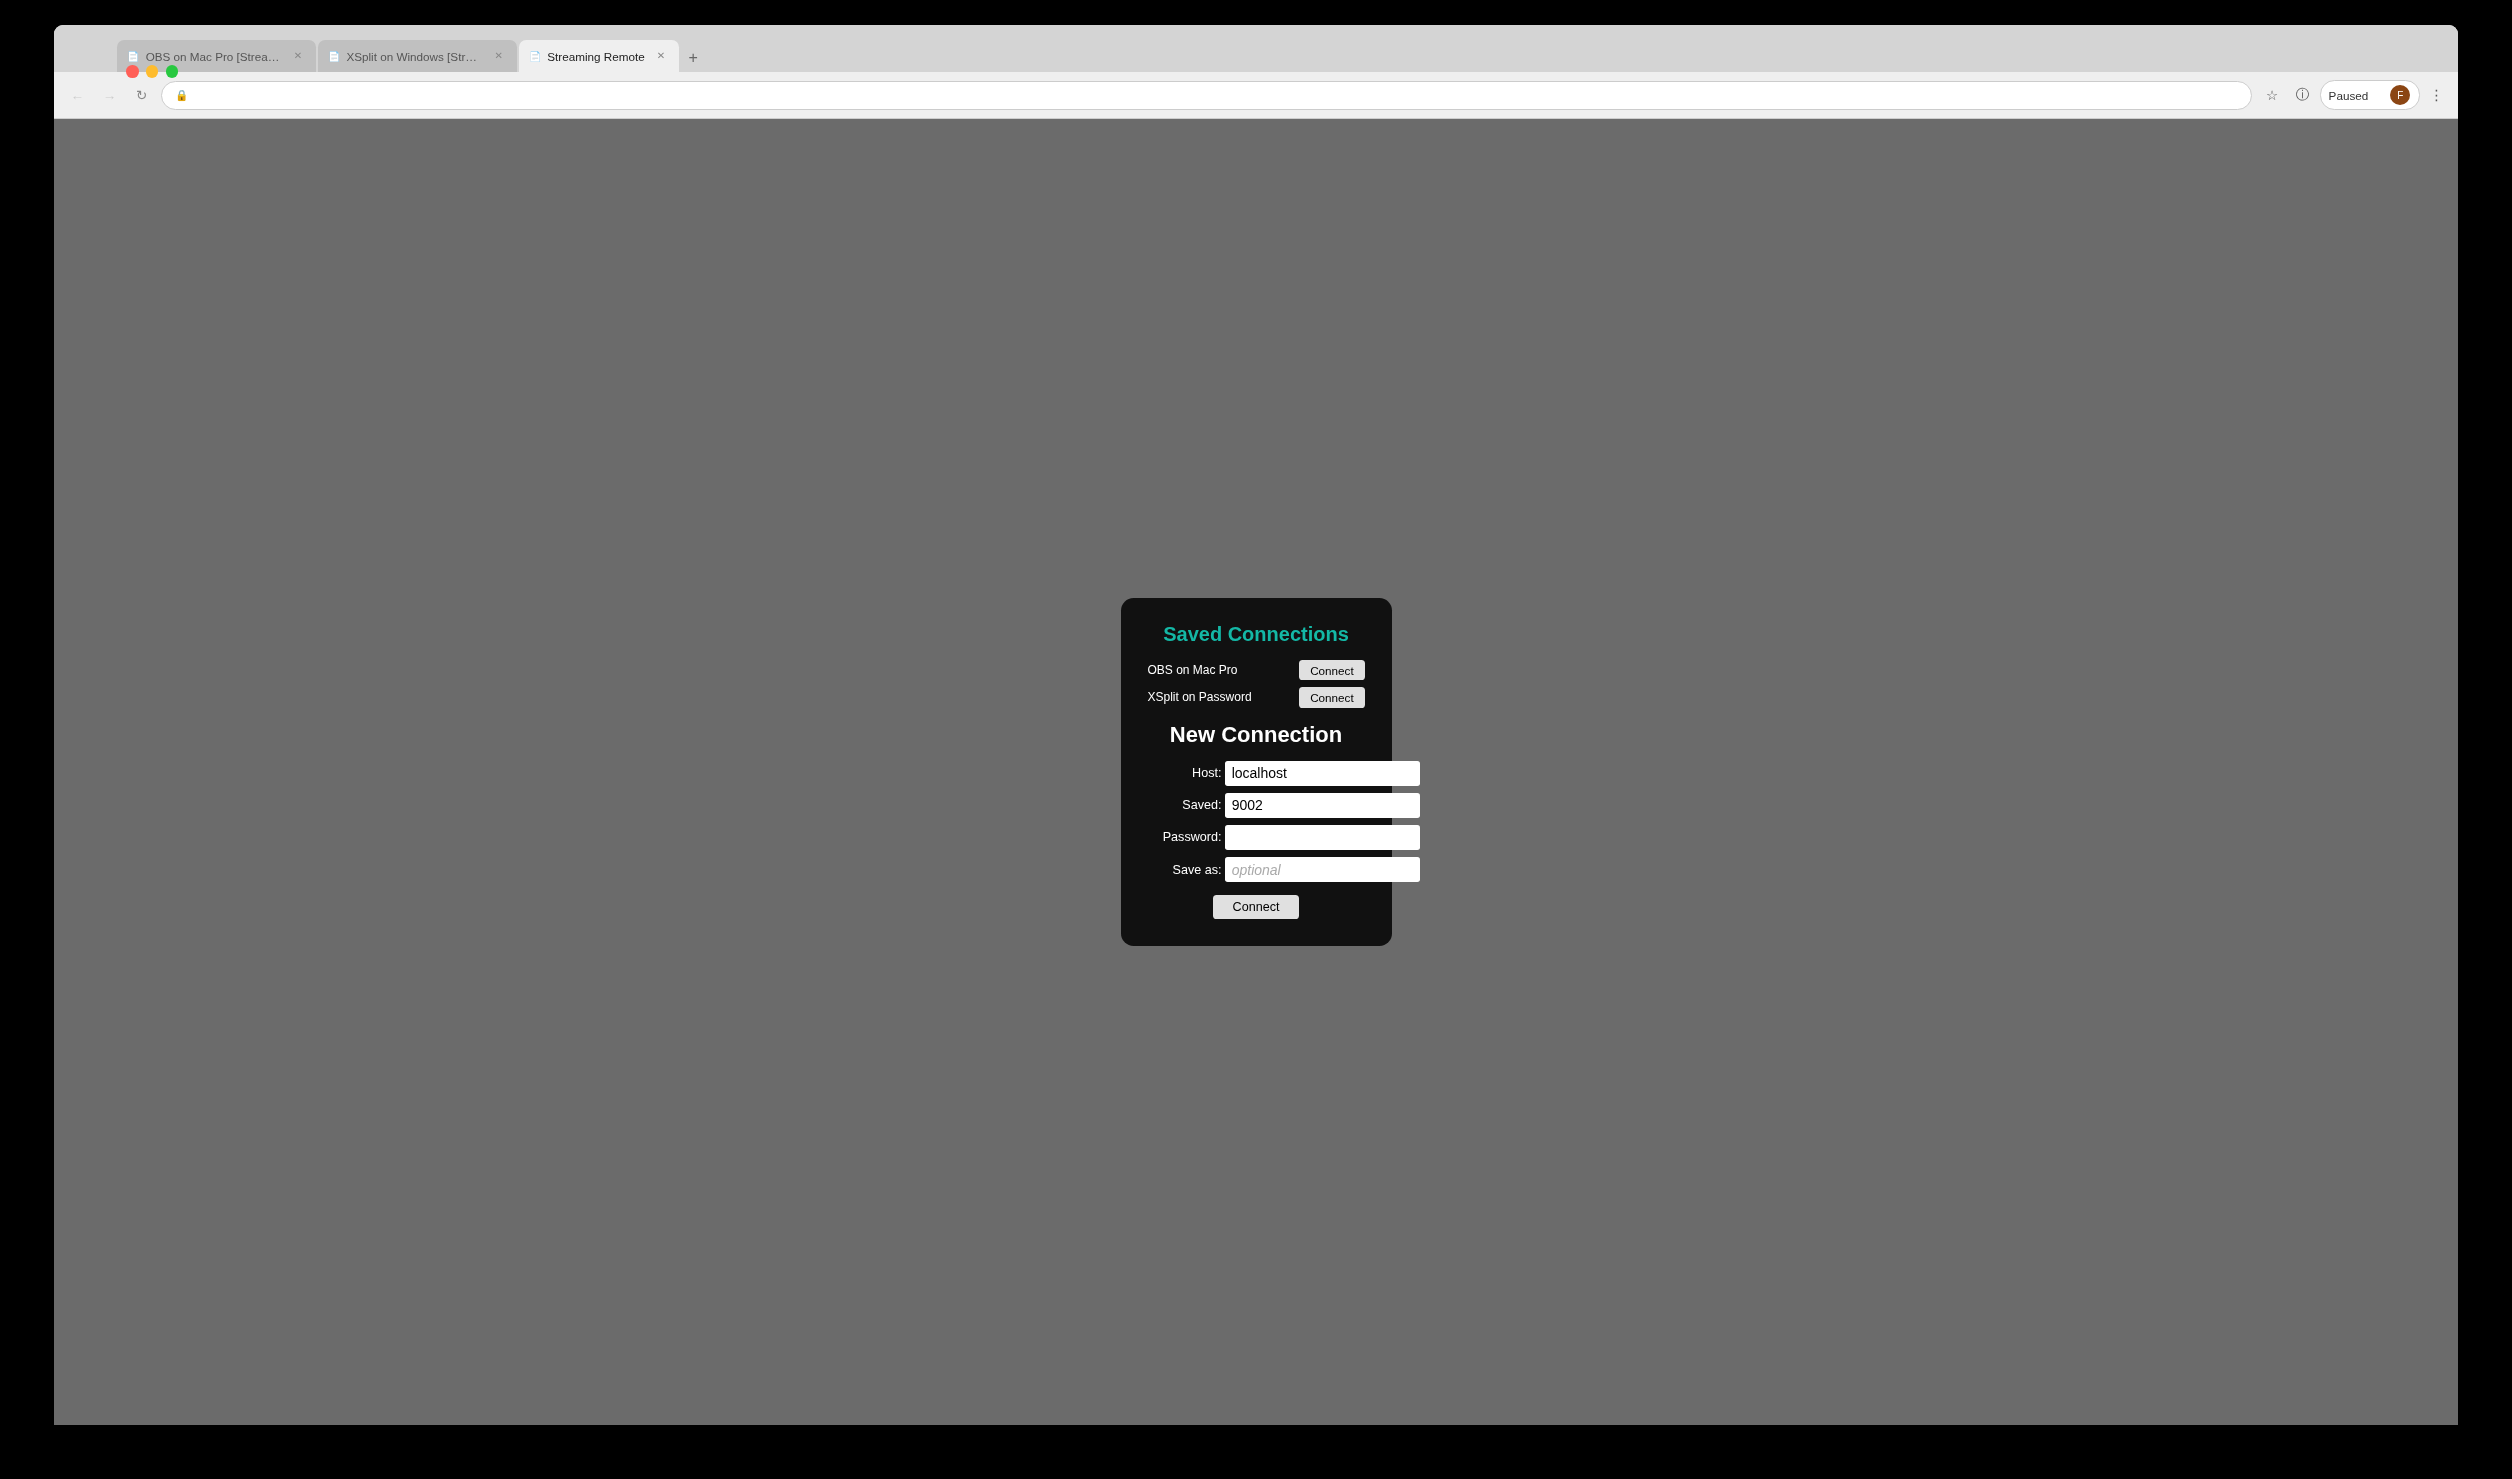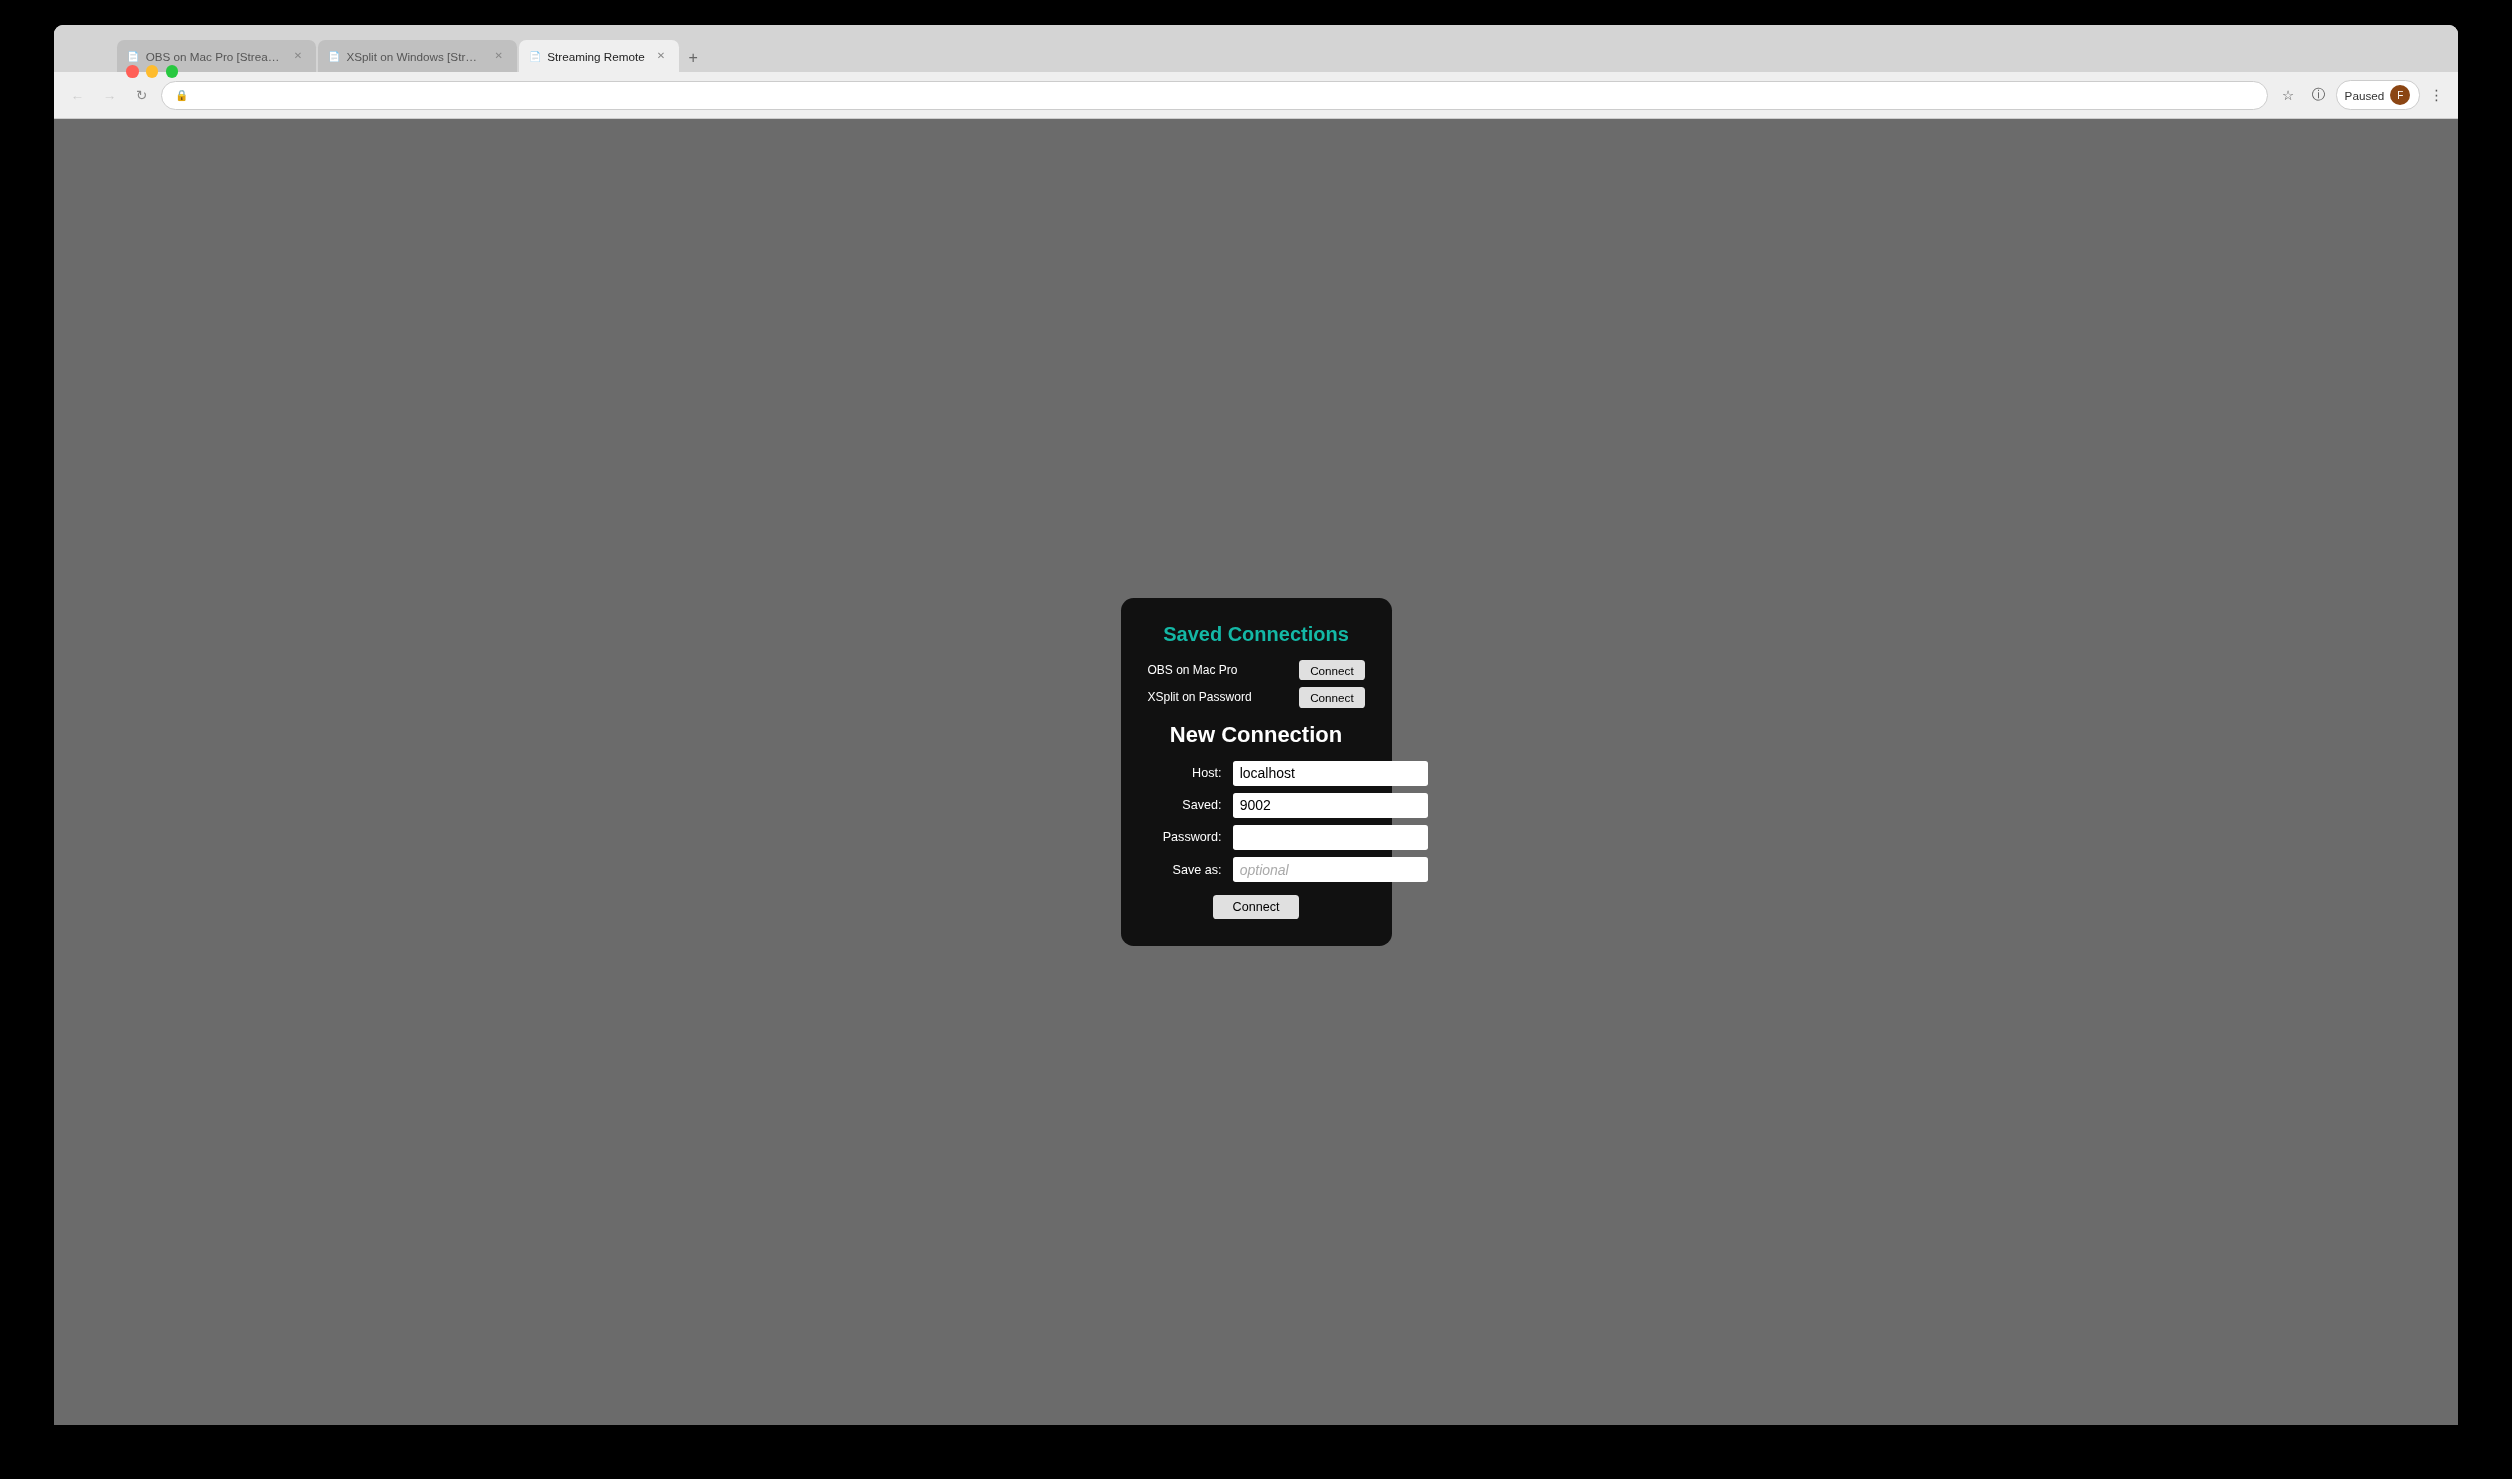--- a/index.html
+++ b/index.html
@@ -160,21 +160,21 @@
       justify-content: center;
       border-radius: 50%;
       color: #555;
       font-size: 13.5px;
       cursor: pointer;
     }
 
     .paused-btn {
       display: flex;
       align-items: center;
-      gap: 6px;
+      gap: 22px;
       background: #fff;
       border: 0.9px solid #ccc;
       border-radius: 14.4px;
       padding: 3.6px 9px 3.6px 7.2px;
       font-size: 11.7px;
       color: #333;
       cursor: pointer;
     }
 
     .avatar {
@@ -255,21 +255,21 @@
       font-size: 22px;
       font-weight: bold;
       color: #fff;
       margin-bottom: 12.6px;
     }
 
     .form-row {
       display: flex;
       align-items: center;
       margin-bottom: 7.2px;
-      gap: 11px;
+      gap: 3px;
     }
 
     .form-label {
       font-size: 12.6px;
       color: #fff;
       width: 74px;
       text-align: right;
       flex-shrink: 0;
     }
 

